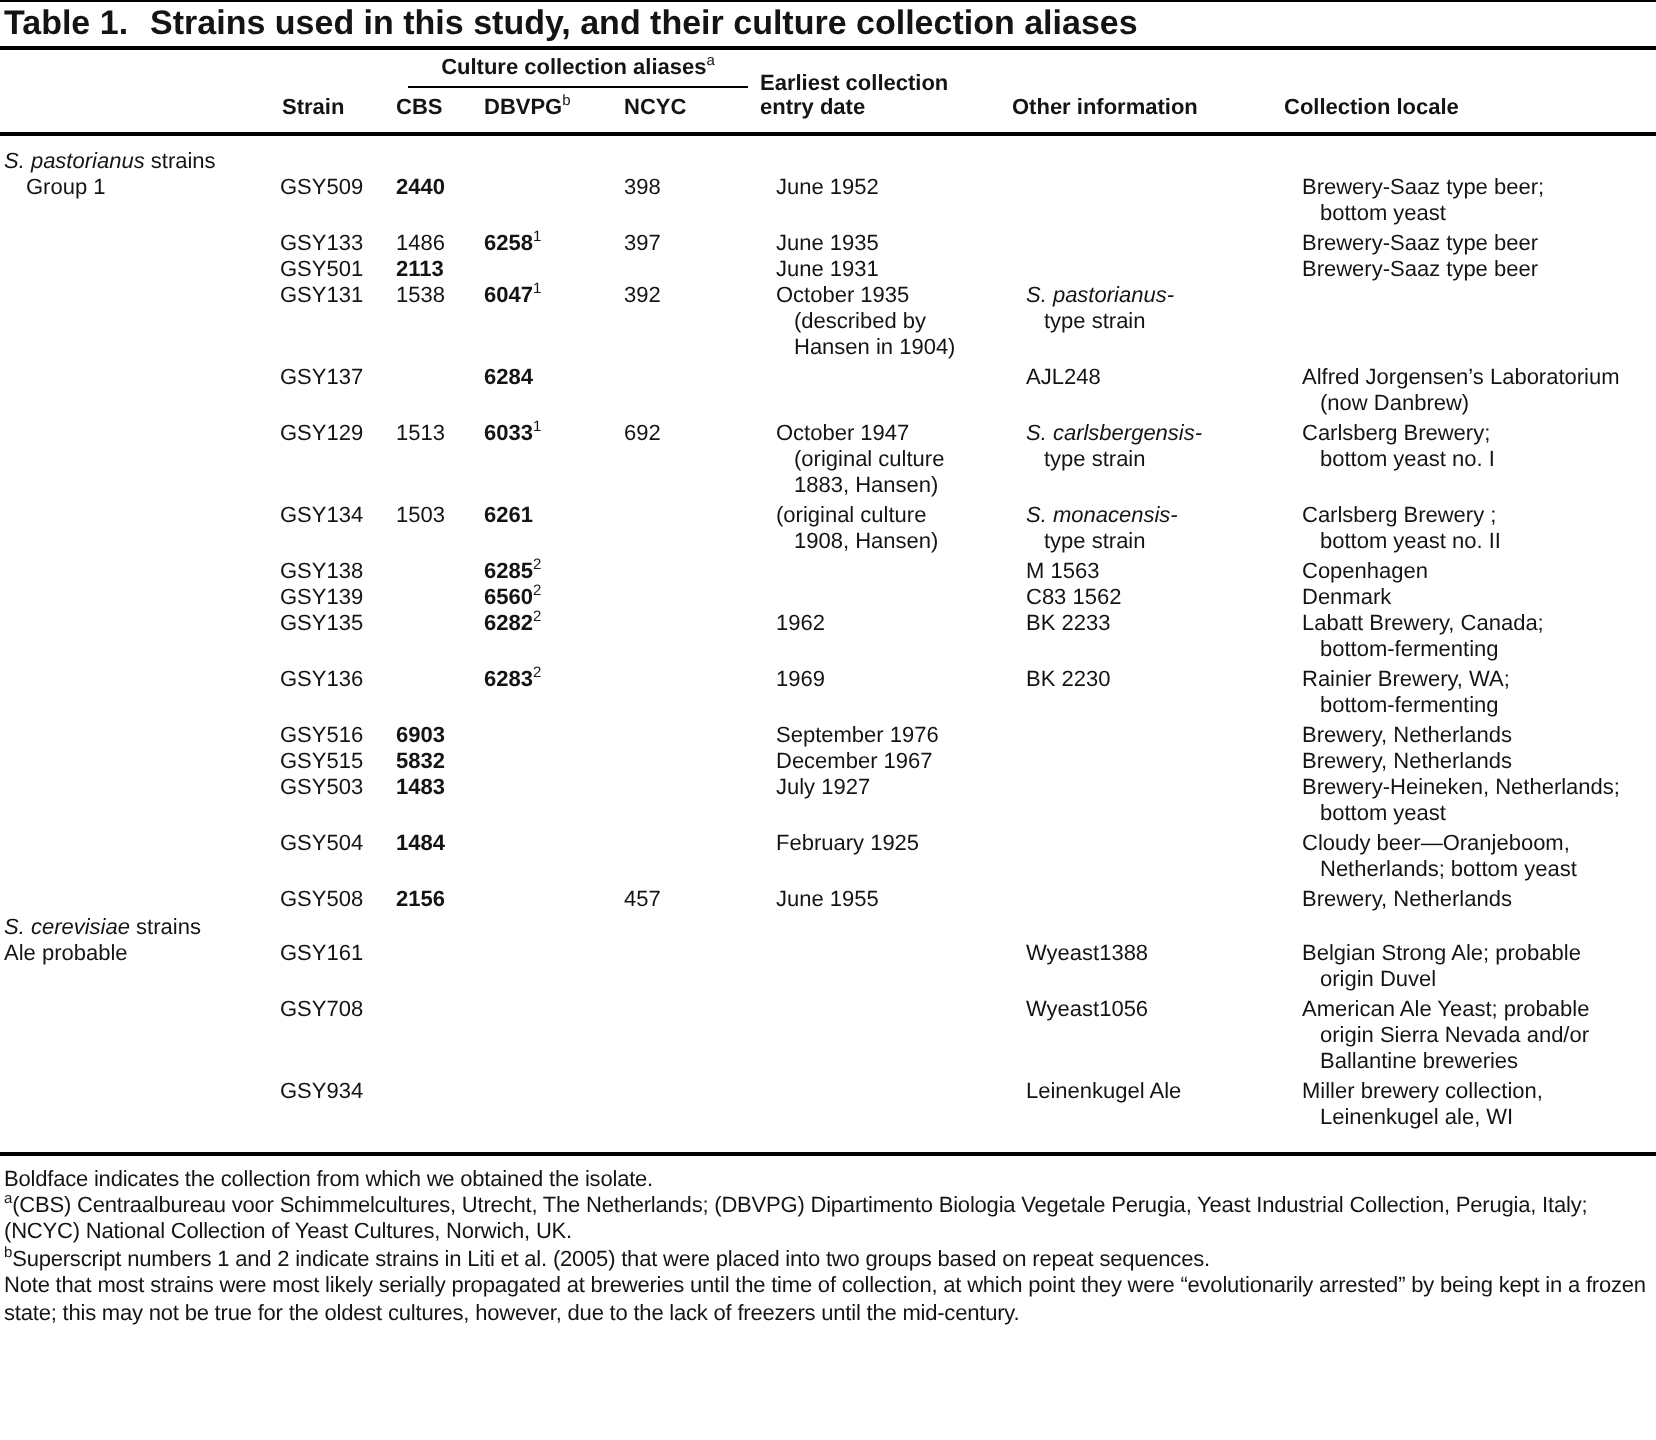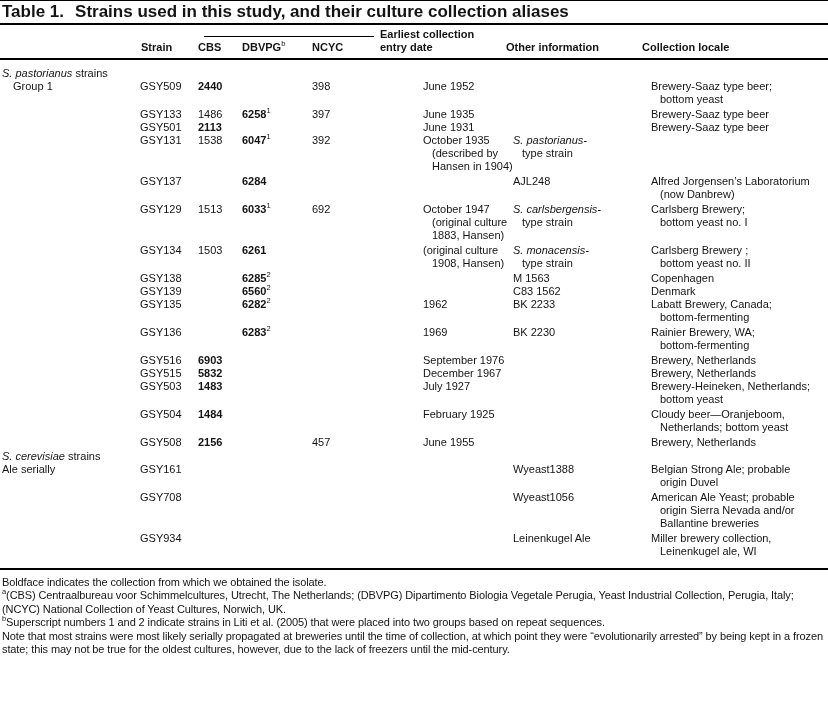--- a/index.html
+++ b/index.html
@@ -26,21 +26,21 @@
   #tbody{padding:6px 0 8px 0;}
   .row{align-items:start;}
   .row.mb{margin-bottom:2px;}
   .cell{line-height:13px;}
   .section-row{line-height:13px;padding-left:2px;margin-top:1px;}
   .c-group .indent{padding-left:13px;}
   .c-group .flush{padding-left:2px;}
   .c-strain{padding-left:2px;}
   .c-cbs,.c-dbvpg,.c-ncyc{text-align:left;}
   .c-dbvpg{font-weight:bold;}
-  .c-date{padding-left:8px;margin-left:35px;}
+  .c-date{padding-left:8px;}
   .c-other{padding-left:7px;}
   .c-locale{padding-left:9px;}
   .ln{white-space:nowrap;}
   .ln.cont{padding-left:9px;}
   
   .notes{padding:6px 2px 0 2px;line-height:13.4px;letter-spacing:-0.1px;}
   .notes p{margin:0;}
 </style>
 </head>
 <body>
@@ -50,20 +50,21 @@
   <div class="title-row">
     <span class="b">Table 1.</span><span class="b title-text">Strains used in this study, and their culture collection aliases</span>
   </div>
 
   <div class="rule"></div>
 
   <div class="hdr grid8">
     <div></div>
     <div class="hcell strain-h">Strain</div>
     <div class="aliases">
+      <div class="aliases-title"><span>Culture collection aliases</span><sup>a</sup></div>
       <div class="aliases-rule"></div>
       <div class="aliases-cols">
         <div class="hcell">CBS</div>
         <div class="hcell"><span>DBVPG</span><sup>b</sup></div>
         <div class="hcell">NCYC</div>
       </div>
     </div>
     <div class="hcell">
       <div>Earliest collection</div>
       <div>entry date</div>
@@ -318,21 +319,21 @@
         <div class="cell c-date">
           <div class="ln">June 1955</div>
         </div>
         <div class="cell c-other"></div>
         <div class="cell c-locale">
           <div class="ln">Brewery, Netherlands</div>
         </div>
       </div>
       <div class="section-row"><span class="it">S. cerevisiae</span> strains</div>
       <div class="row grid8 mb">
-        <div class="cell c-group"><span class="flush">Ale serially</span></div>
+        <div class="cell c-group"><span class="flush">Ale probable</span></div>
         <div class="cell c-strain">GSY161</div>
         <div class="cell c-cbs"></div>
         <div class="cell c-dbvpg"></div>
         <div class="cell c-ncyc"></div>
         <div class="cell c-date"></div>
         <div class="cell c-other">
           <div class="ln">Wyeast1388</div>
         </div>
         <div class="cell c-locale">
           <div class="ln">Belgian Strong Ale; probable</div>

